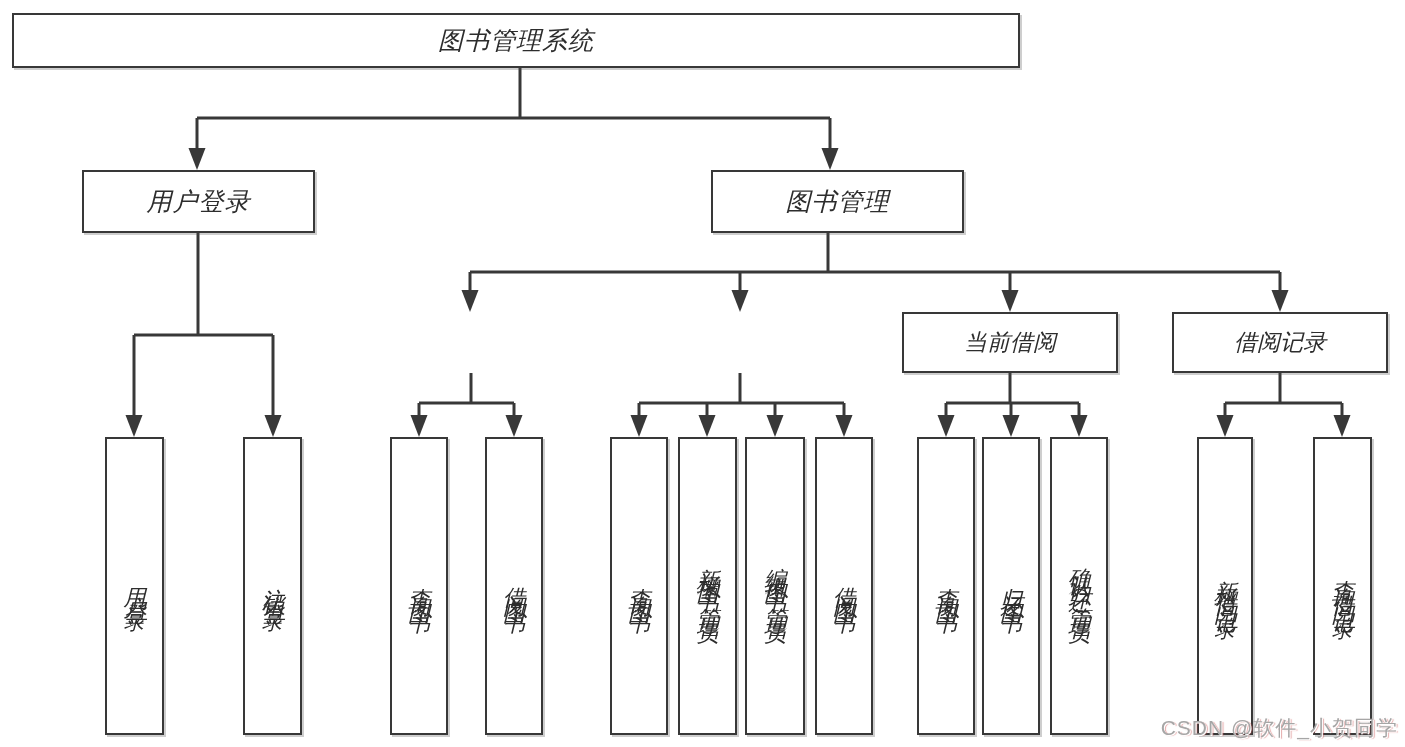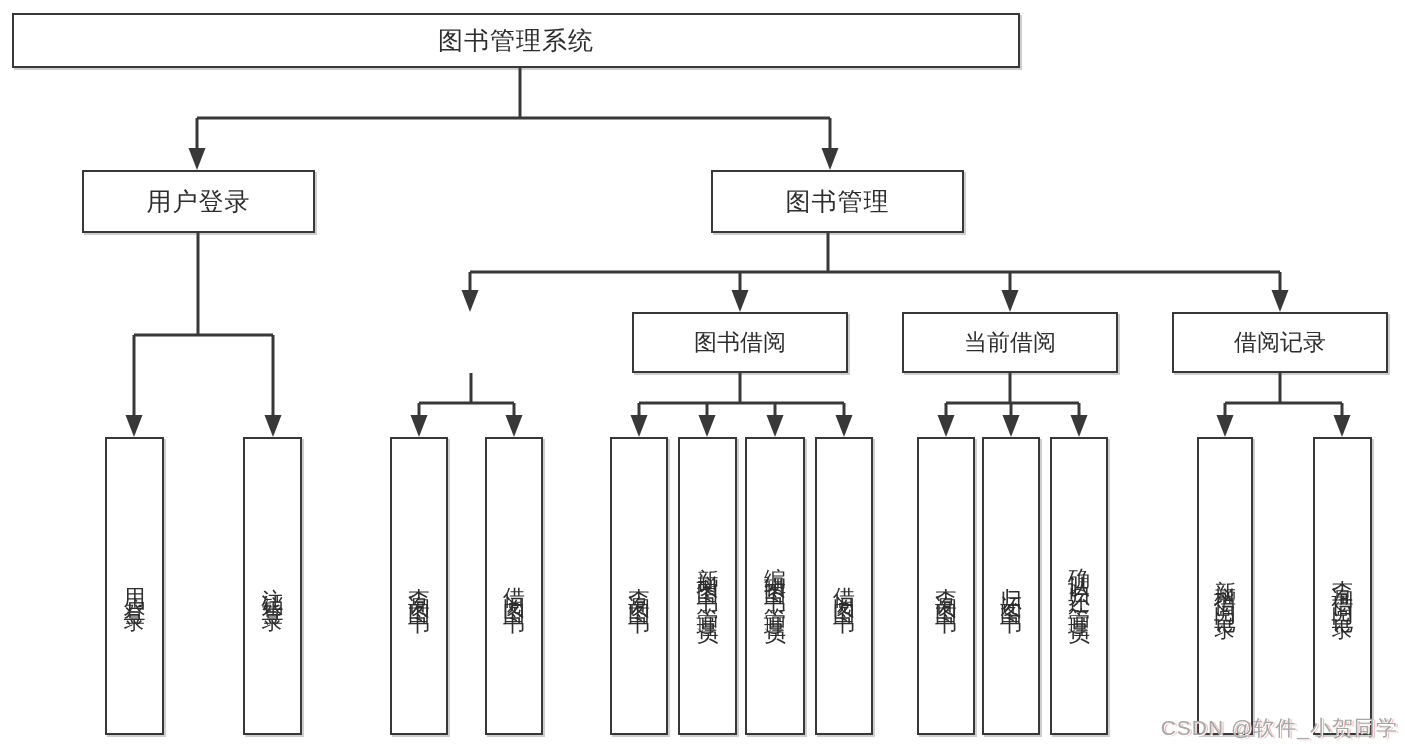--- a/index.html
+++ b/index.html
@@ -14,20 +14,21 @@
   .box{
     position:absolute;
     box-sizing:border-box;
     border:2.5px solid #383838;
     background:#ffffff;
     display:flex;
     align-items:center;
     justify-content:center;
     color:#2d2d2d;
     box-shadow:2px 2px 0 rgba(80,80,80,0.28);
+    font-style:italic;
   }
   .hbox{font-size:25px;letter-spacing:1px;}
   .l3box{font-size:23px;}
   .vbox{
     writing-mode:vertical-rl;
     text-orientation:mixed;
     font-size:22px;
     letter-spacing:8px;
     line-height:1;
   }
@@ -106,23 +107,20 @@
     <span>图书管理系统</span>
   </div>
 
   <div class="box hbox" style="left:82px;top:170px;width:233px;height:63px;">
     <span>用户登录</span>
   </div>
   <div class="box hbox" style="left:711px;top:170px;width:253px;height:63px;">
     <span>图书管理</span>
   </div>
 
-  <div class="box l3box" style="left:632px;top:312px;width:216px;height:61px;">
-    <span>图书借阅</span>
-  </div>
   <div class="box l3box" style="left:902px;top:312px;width:216px;height:61px;">
     <span>当前借阅</span>
   </div>
   <div class="box l3box" style="left:1172px;top:312px;width:216px;height:61px;">
     <span>借阅记录</span>
   </div>
 
   <div class="box vbox" style="left:105px;top:437px;width:59px;height:298px;">
     <span>用户登录</span>
   </div>

